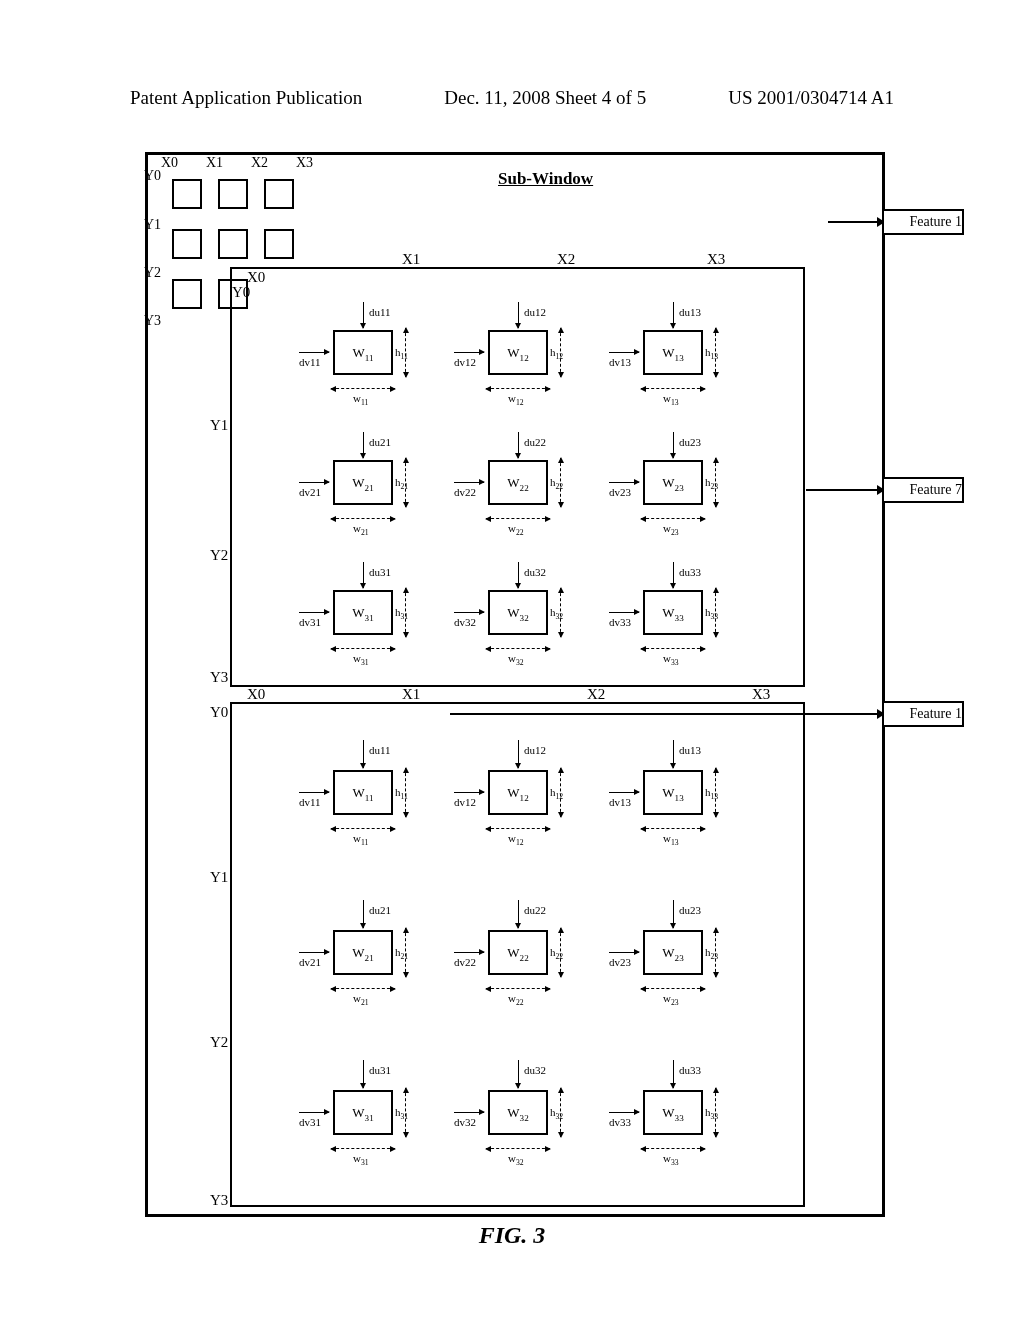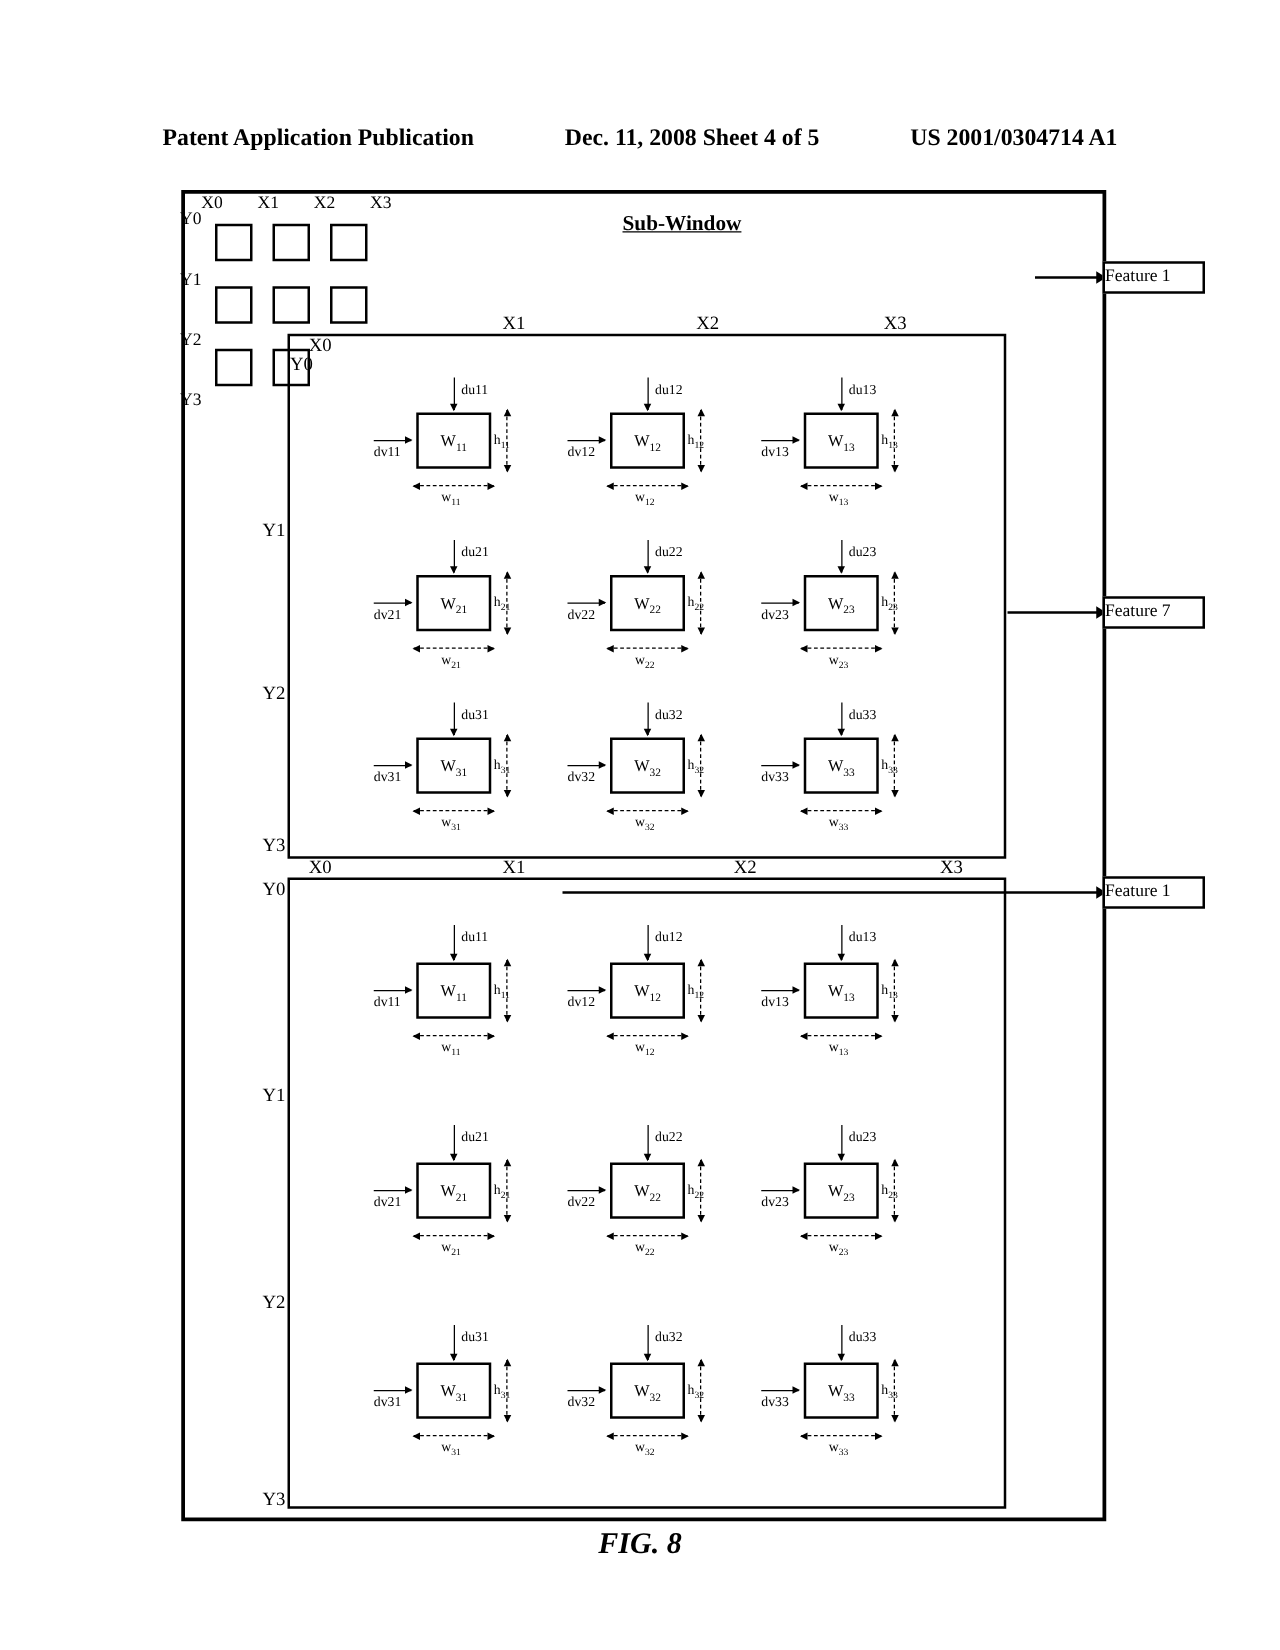--- a/index.html
+++ b/index.html
@@ -1,34 +1,34 @@
 <!DOCTYPE html>
 <html><head>
 <meta charset="utf-8">
 <style>
 * { margin: 0; padding: 0; box-sizing: border-box; }
 body { font-family: "Times New Roman", serif; background: #fff; width: 1024px; height: 1320px; position: relative; }
 
-.header { position: absolute; top: 87px; left: 0; width: 1024px; display: flex; justify-content: space-between; padding: 0 130px 0 130px; font-size: 19px; font-weight: bold; margin-top: 13px; }
+.header { position: absolute; top: 87px; left: 0; width: 1024px; display: flex; justify-content: space-between; padding: 0 130px 0 130px; font-size: 19px; font-weight: normal; }
 .header .left { }
 .header .center { }
 .header .right { }
 
 .main-box { position: absolute; top: 152px; left: 145px; width: 740px; height: 1065px; border: 3px solid #000; }
 
 .subwindow-title { position: absolute; top: 14px; left: 350px; font-size: 17px; font-weight: bold; text-decoration: underline; }
 
 
 .small-grid { position: absolute; top: 18px; left: 18px; }
 .small-grid .xlabel { position: absolute; font-size: 14px; }
 .small-grid .ylabel { position: absolute; font-size: 14px; }
 .small-cell { position: absolute; width: 30px; height: 30px; border: 2px solid #000; }
 
 
-.feature-btn { position: absolute; right: -82px; width: 82px; height: 26px; border: 2px solid #000; background: #fff; font-size: 14px; text-align: left; line-height: 22px; }
+.feature-btn { position: absolute; right: -82px; width: 82px; height: 26px; border: 2px solid #000; background: #fff; font-size: 14px; text-align: right; line-height: 22px; }
 .feature-arrow { position: absolute; height: 2px; background: #000; }
 .feature-arrow::after { content: ''; position: absolute; right: -1px; top: -4px; border-left: 8px solid #000; border-top: 5px solid transparent; border-bottom: 5px solid transparent; }
 
 
 .panel { position: absolute; border: 2px solid #000; }
 .panel .xlabel { position: absolute; font-size: 15px; }
 .panel .ylabel { position: absolute; font-size: 15px; }
 
 
 .cell { position: absolute; width: 60px; height: 45px; border: 2px solid #000; text-align: center; line-height: 42px; font-size: 13px; }
@@ -273,13 +273,13 @@
       <div class="lbl" style="top:951px; left:557px;">h<sub>33</sub></div>
       <div class="arrow-h" style="top:993px; left:493px; width:64px;"></div>
       <div class="lbl" style="top:997px; left:515px;">w<sub>33</sub></div>
     </div>
 
   <div class="feature-arrow" style="top:558px; left:302px; width:434px;"></div>
   <div class="feature-btn" style="top:546px;">Feature 1</div>
 
 </div>
 
-<div class="fig-label">FIG. 8</div>
+<div class="fig-label">FIG. 3</div>
 
 </body></html>

